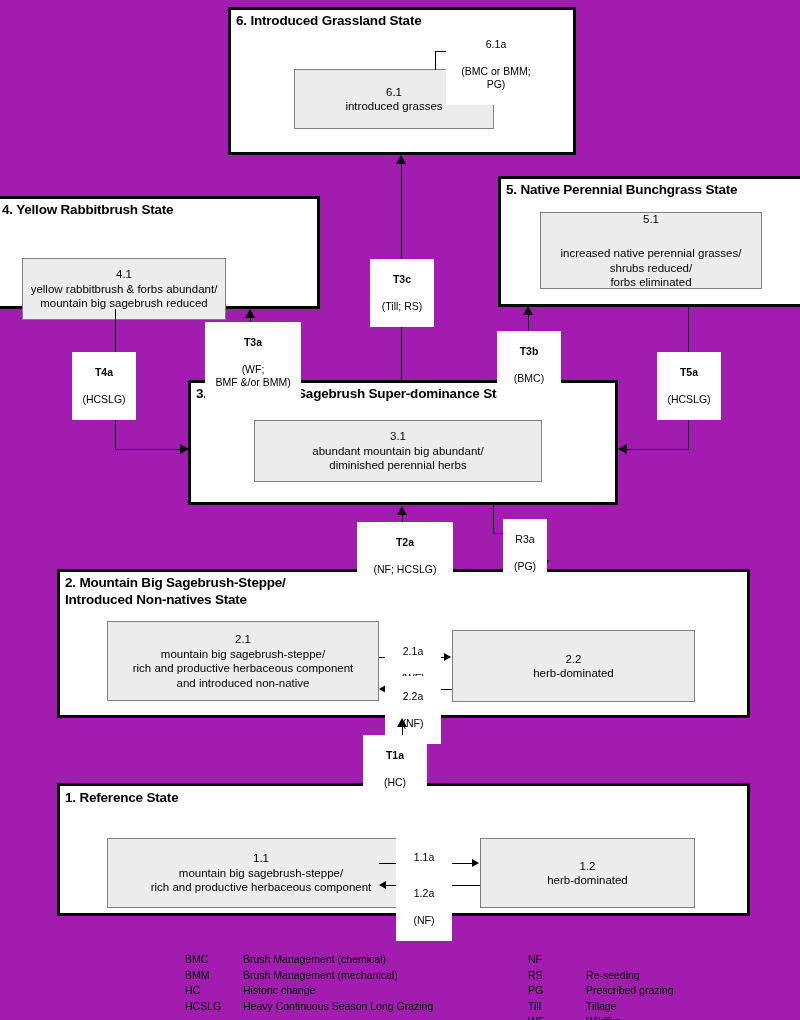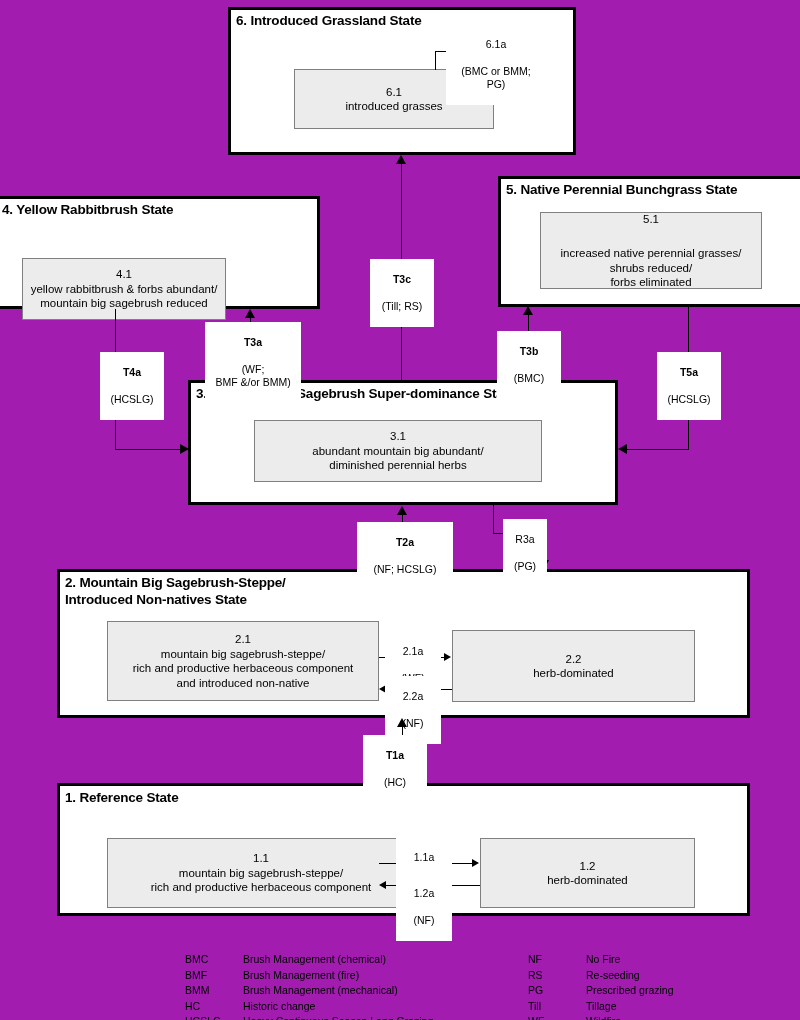--- a/index.html
+++ b/index.html
@@ -167,21 +167,21 @@
   <div class="arw up" style="left:245px;top:309px;"></div>
   <div class="tlabel" style="left:205px;top:322px;width:96px;">
     <span class="tcode">T3a</span>
     <span class="tcond">(WF;
 BMF &amp;/or BMM)</span>
   </div>
 
   <div class="ln v" style="left:115px;top:309px;height:141px;"></div>
   <div class="ln h" style="left:115px;top:449px;width:66px;"></div>
   <div class="arw right" style="left:180px;top:444px;"></div>
-  <div class="tlabel" style="left:100px;top:352px;width:64px;">
+  <div class="tlabel" style="left:72px;top:352px;width:64px;">
     <span class="tcode">T4a</span>
     <span class="tcond">(HCSLG)</span>
   </div>
 
   <div class="ln v" style="left:528px;top:315px;height:65px;"></div>
   <div class="arw up" style="left:523px;top:306px;"></div>
   <div class="tlabel" style="left:497px;top:331px;width:64px;">
     <span class="tcode">T3b</span>
     <span class="tcond">(BMC)</span>
   </div>
@@ -218,40 +218,35 @@
     <span class="tcond">(HC)</span>
   </div>
 
   <div id="legend">
     <div class="legend-col" style="left:160px;width:310px;">
       <div class="legend-row">
         <span class="legend-abbr">BMC</span>
         <span class="legend-full">Brush Management (chemical)</span>
       </div>
       <div class="legend-row">
-        <span class="legend-abbr">BMF</span>
-        <span class="legend-full">Brush Management (fire)</span>
-      </div>
-      <div class="legend-row">
         <span class="legend-abbr">BMM</span>
         <span class="legend-full">Brush Management (mechanical)</span>
       </div>
       <div class="legend-row">
         <span class="legend-abbr">HC</span>
         <span class="legend-full">Historic change</span>
       </div>
       <div class="legend-row">
         <span class="legend-abbr">HCSLG</span>
         <span class="legend-full">Heavy Continuous Season Long Grazing</span>
       </div>
     </div>
     <div class="legend-col" style="left:503px;width:290px;">
       <div class="legend-row">
         <span class="legend-abbr">NF</span>
-        <span class="legend-full">No Fire</span>
       </div>
       <div class="legend-row">
         <span class="legend-abbr">RS</span>
         <span class="legend-full">Re-seeding</span>
       </div>
       <div class="legend-row">
         <span class="legend-abbr">PG</span>
         <span class="legend-full">Prescribed grazing</span>
       </div>
       <div class="legend-row">

